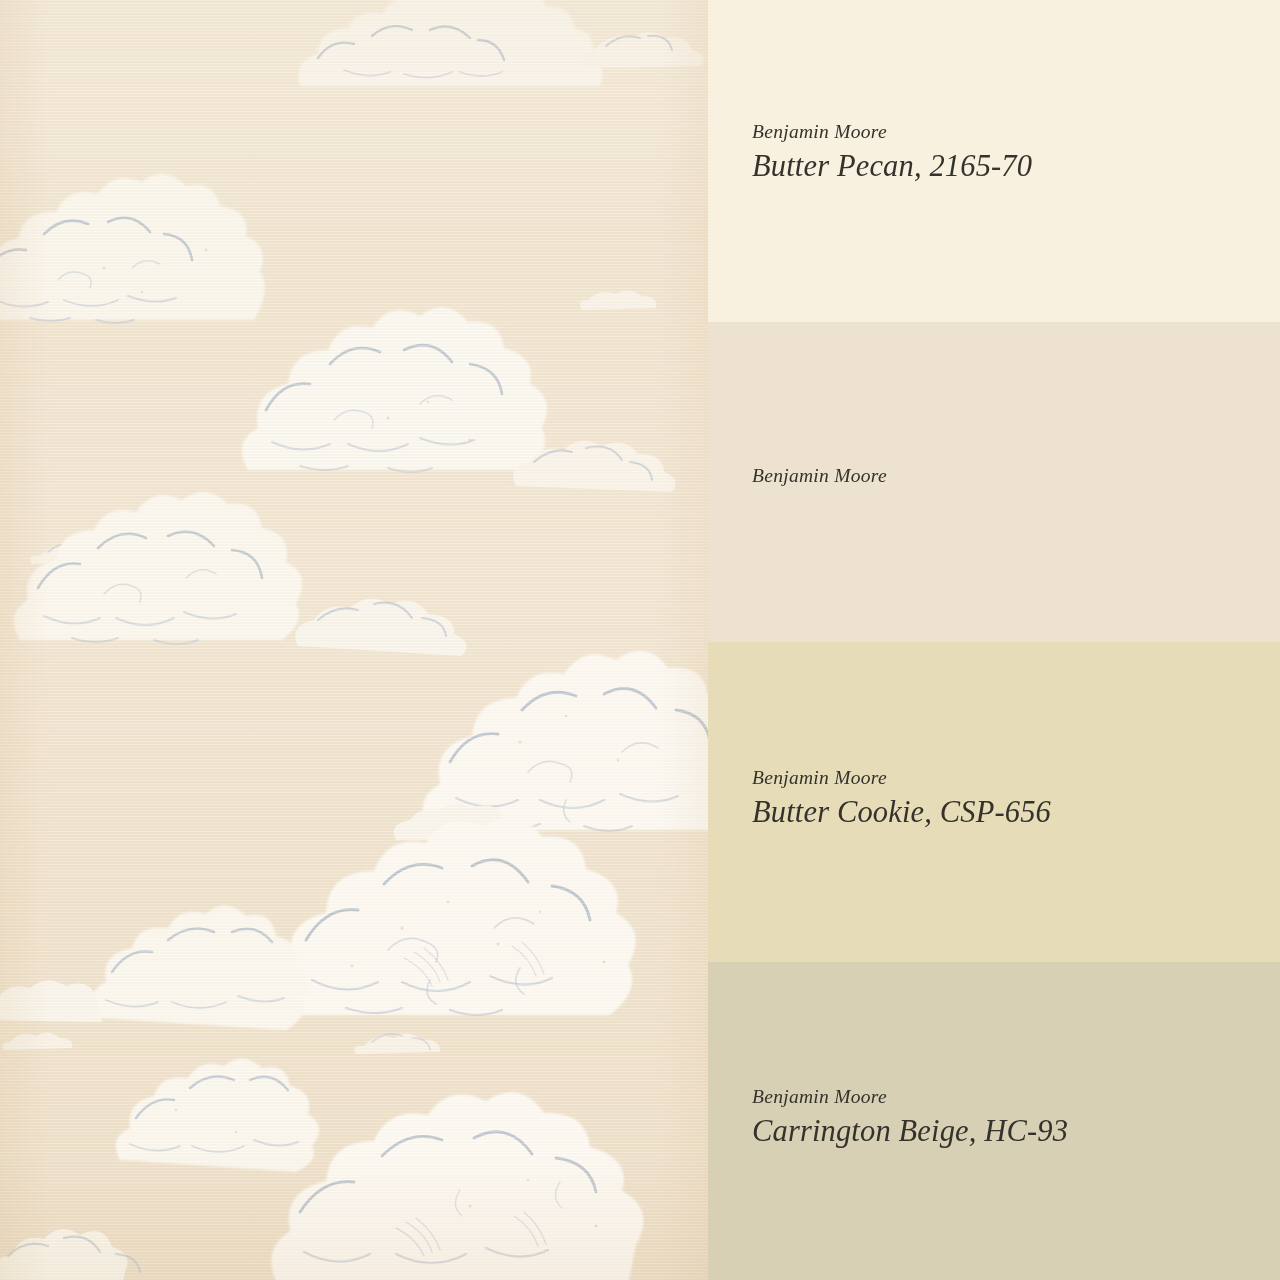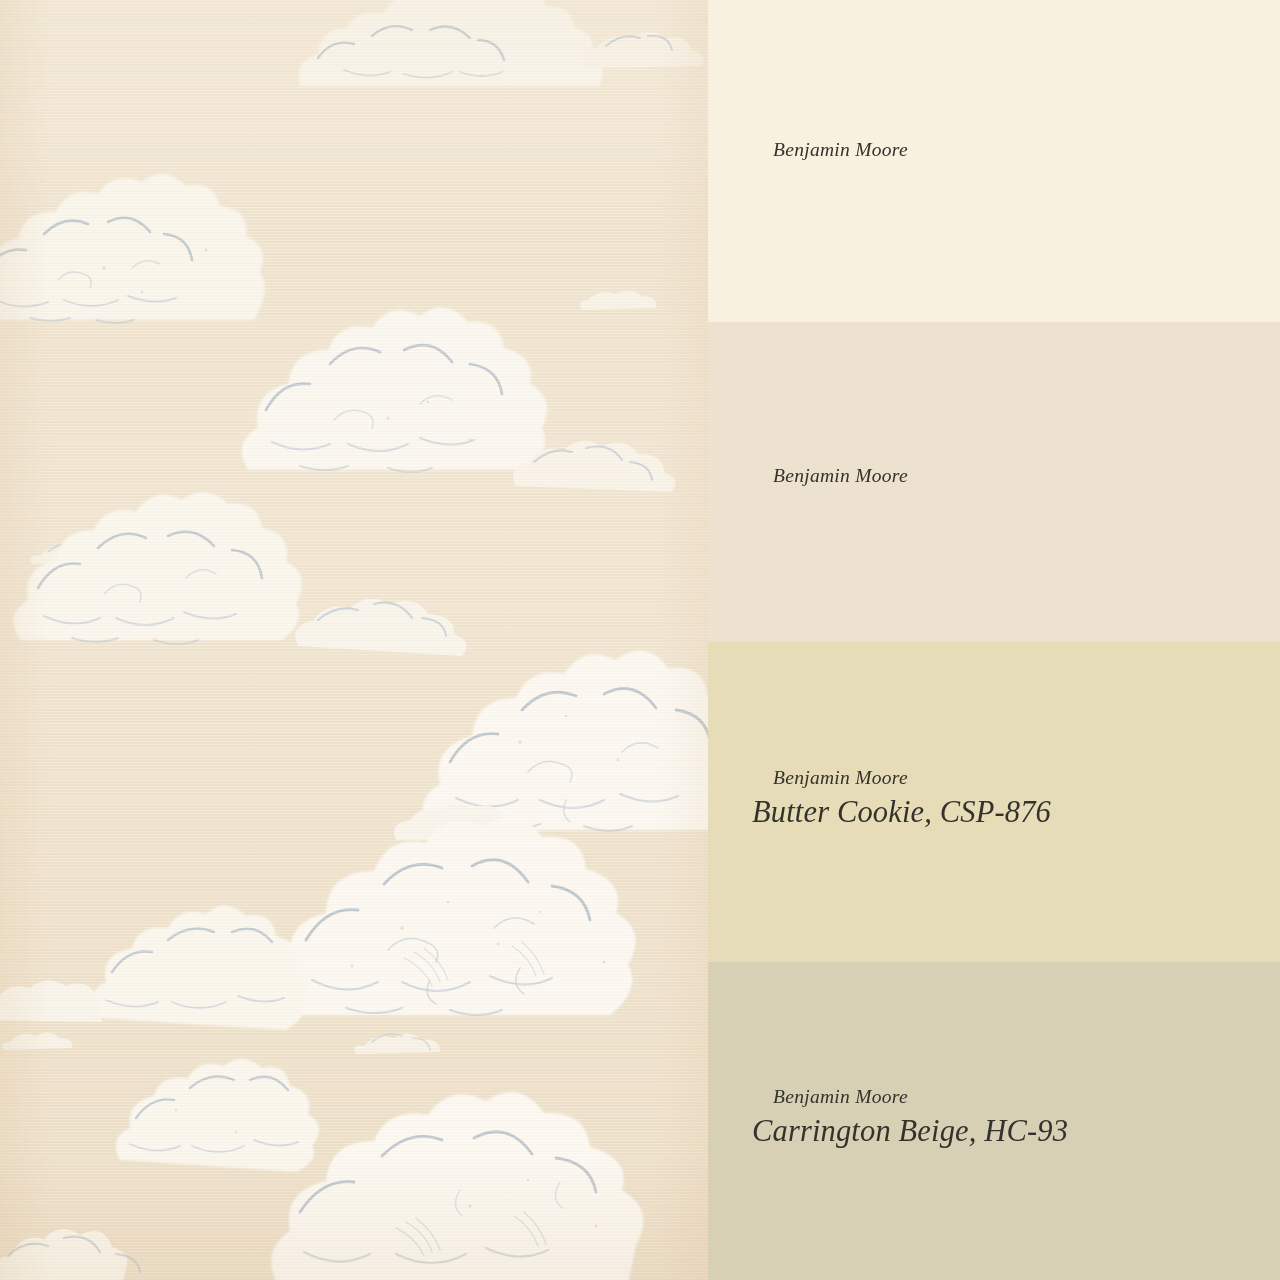--- a/index.html
+++ b/index.html
@@ -65,21 +65,20 @@
     padding-left:44px;
   }
   .swatch .brand {
     font-style:italic;
     font-size:19.5px;
     letter-spacing:0.015em;
     color:#35342d;
     line-height:1.15;
     margin-bottom:5px;
     white-space:nowrap;
-    margin-left:21px;
   }
   .swatch .cname {
     font-style:italic;
     font-size:30.5px;
     letter-spacing:0.005em;
     color:#2f2e28;
     line-height:1.18;
     white-space:nowrap;
   }
   
@@ -259,33 +258,34 @@
 
     <div class="paper-texture"></div>
     <div class="paper-vignette"></div>
   </div>
 
   <div class="swatches">
 
     <div class="swatch sw-0" style="background-color: rgb(248, 241, 224); height: 322px; flex: 0 0 322px;">
       <div class="txt">
         <div class="brand" style="color: rgb(51, 50, 44);">Benjamin Moore</div>
+        <div class="cname" style="color: rgb(51, 50, 44);">Butter Pecan, 2165-70</div>
       </div>
     </div>
 
     <div class="swatch sw-1" style="background-color: rgb(237, 226, 207); height: 320px; flex: 0 0 320px;">
       <div class="txt">
         <div class="brand" style="color: rgb(51, 50, 44);">Benjamin Moore</div>
       </div>
     </div>
 
     <div class="swatch sw-2" style="background-color: rgb(231, 220, 184); height: 320px; flex: 0 0 320px;">
       <div class="txt">
         <div class="brand" style="color: rgb(51, 50, 44);">Benjamin Moore</div>
-        <div class="cname" style="color: rgb(51, 50, 44);">Butter Cookie, CSP-876</div>
+        <div class="cname" style="color: rgb(51, 50, 44);">Butter Cookie, CSP-656</div>
       </div>
     </div>
 
     <div class="swatch sw-3" style="background-color: rgb(216, 208, 180); height: 318px; flex: 0 0 318px;">
       <div class="txt">
         <div class="brand" style="color: rgb(51, 50, 44);">Benjamin Moore</div>
         <div class="cname" style="color: rgb(51, 50, 44);">Carrington Beige, HC-93</div>
       </div>
     </div>
 

